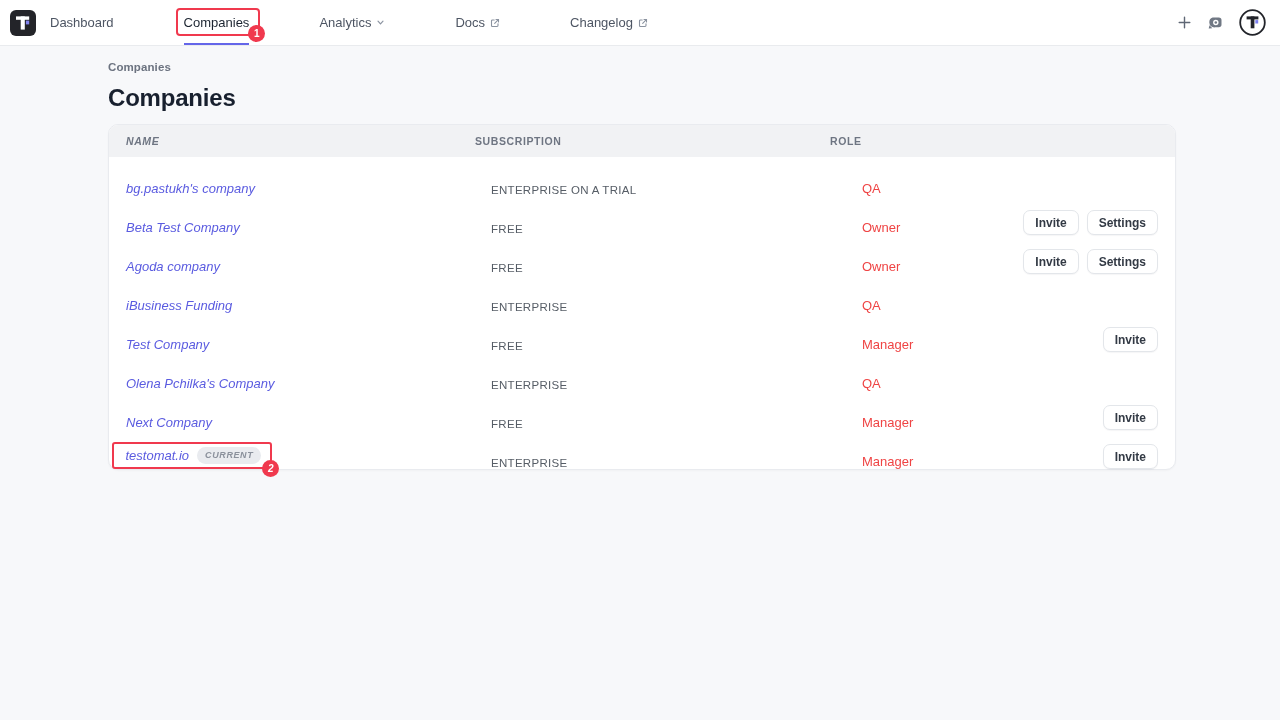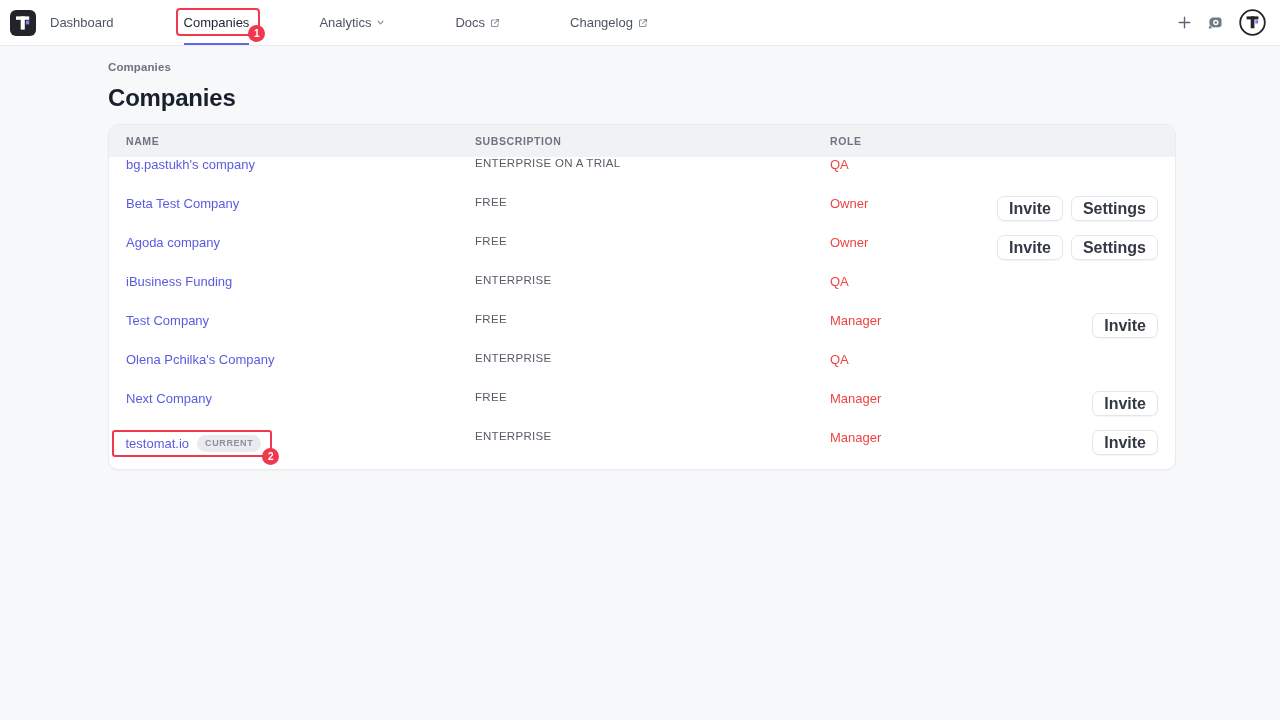--- a/index.html
+++ b/index.html
@@ -43,32 +43,32 @@
   .breadcrumb { font-size:11.5px; font-weight:600; color:#6c7380; letter-spacing:.1px; }
   h1.page-title { margin:11px 0 0 0; font-size:24px; font-weight:800; color:#18202e; letter-spacing:-.2px; }
 
   
   .card {
     margin-top:12px; background:#fff; border:1px solid #e9ebef; border-radius:10px;
     box-shadow:0 1px 2px rgba(16,24,40,.03);
   }
   .thead { display:flex; align-items:center; height:32px; background:#f1f2f4; border-radius:9px 9px 0 0; }
   .th { font-size:10.5px; font-weight:600; color:#6e7582; letter-spacing:.6px; }
-  .col-name { width:318px; padding-left:17px; }
+  .col-name { width:318px; padding-left:17px;font-style:italic; }
   .col-sub  { width:315px;margin-left:48px; }
   .col-role { flex:1;padding-left:40px; }
-  .row { display:flex; align-items:flex-start; height:39px; }
+  .row { display:flex; align-items:flex-end; height:39px;gap:16px; }
   .cell { display:flex; align-items:center; }
   .name-link { color:#5a5be0; font-size:13px; font-weight:500; text-decoration:none; cursor:pointer; }
   .sub-text { font-size:11.5px; color:#565d66; letter-spacing:.3px; }
   .role-text { font-size:13px; color:#ef4444; }
   .actions { margin-left:auto; display:flex; gap:8px; padding-right:17px; }
   .btn {
     height:25px; padding:0 11px; background:#fff; border:1px solid #e3e6ea; border-radius:7px;
-    font-family:inherit; font-size:16px; font-weight:700; color:#333a45; cursor:pointer;
+    font-family:inherit; font-size:12px; font-weight:700; color:#333a45; cursor:pointer;
     box-shadow:0 1px 1px rgba(16,24,40,.04);
   }
   .current-badge {
     background:#e9ebef; color:#8b919c; font-size:9px; font-weight:700; letter-spacing:.6px;
     padding:4px 8px; border-radius:999px; margin-left:8px; line-height:1;
   }
   .anno-wrap {
     position:relative; display:inline-flex; align-items:center;
     border:2.5px solid #f0394e; border-radius:3px;
     padding:3px 9px 3px 12px; margin-left:-14.5px;

